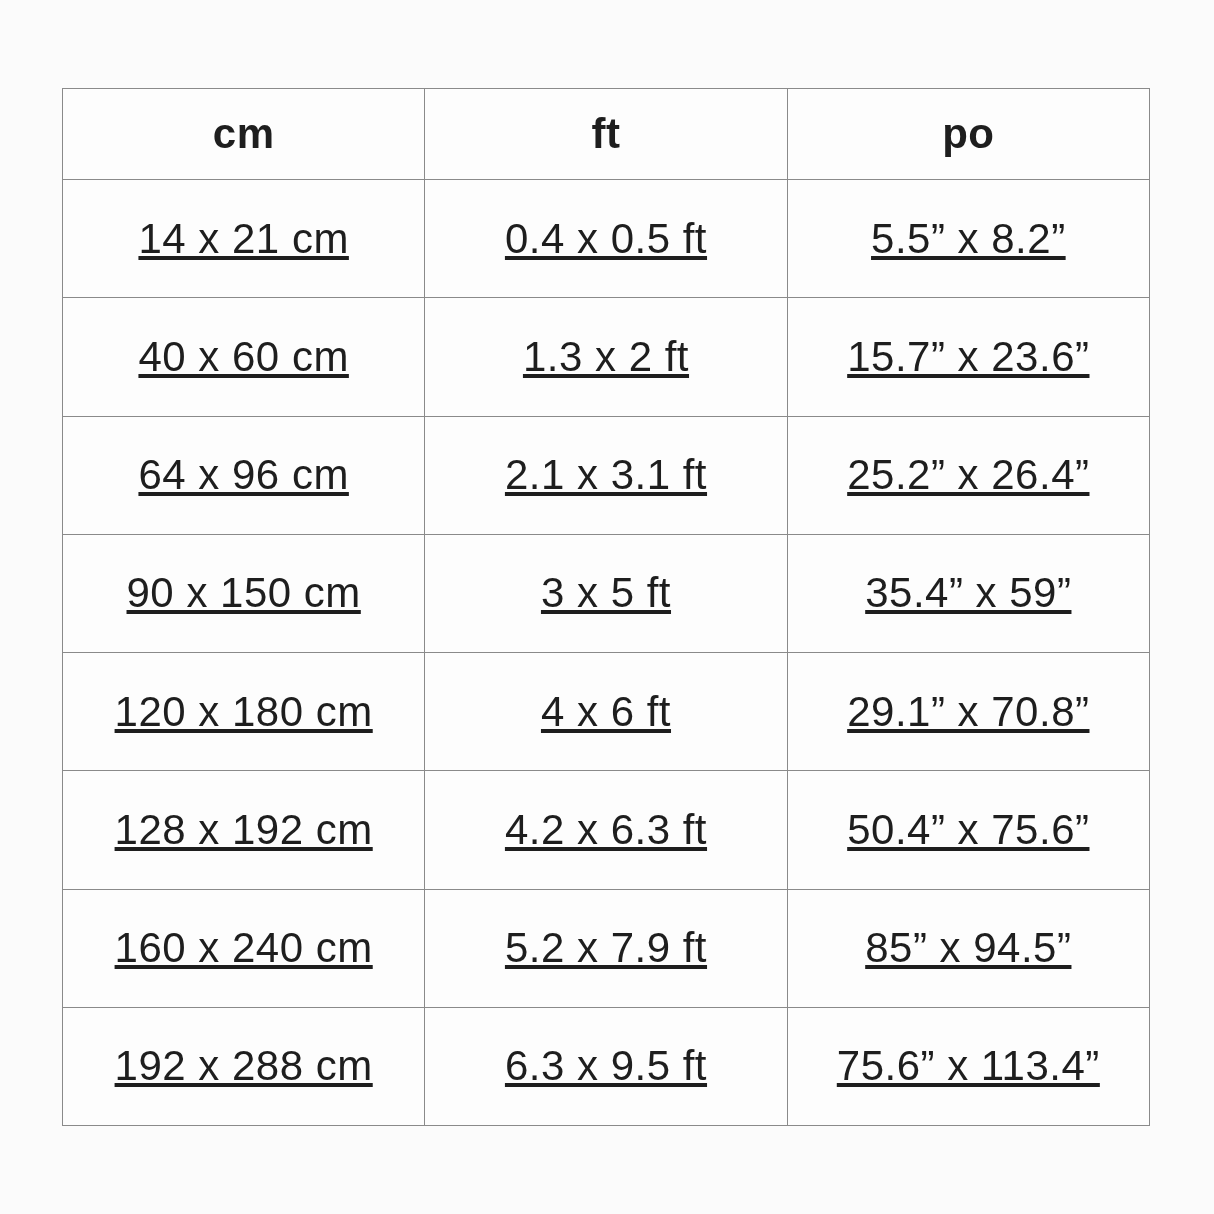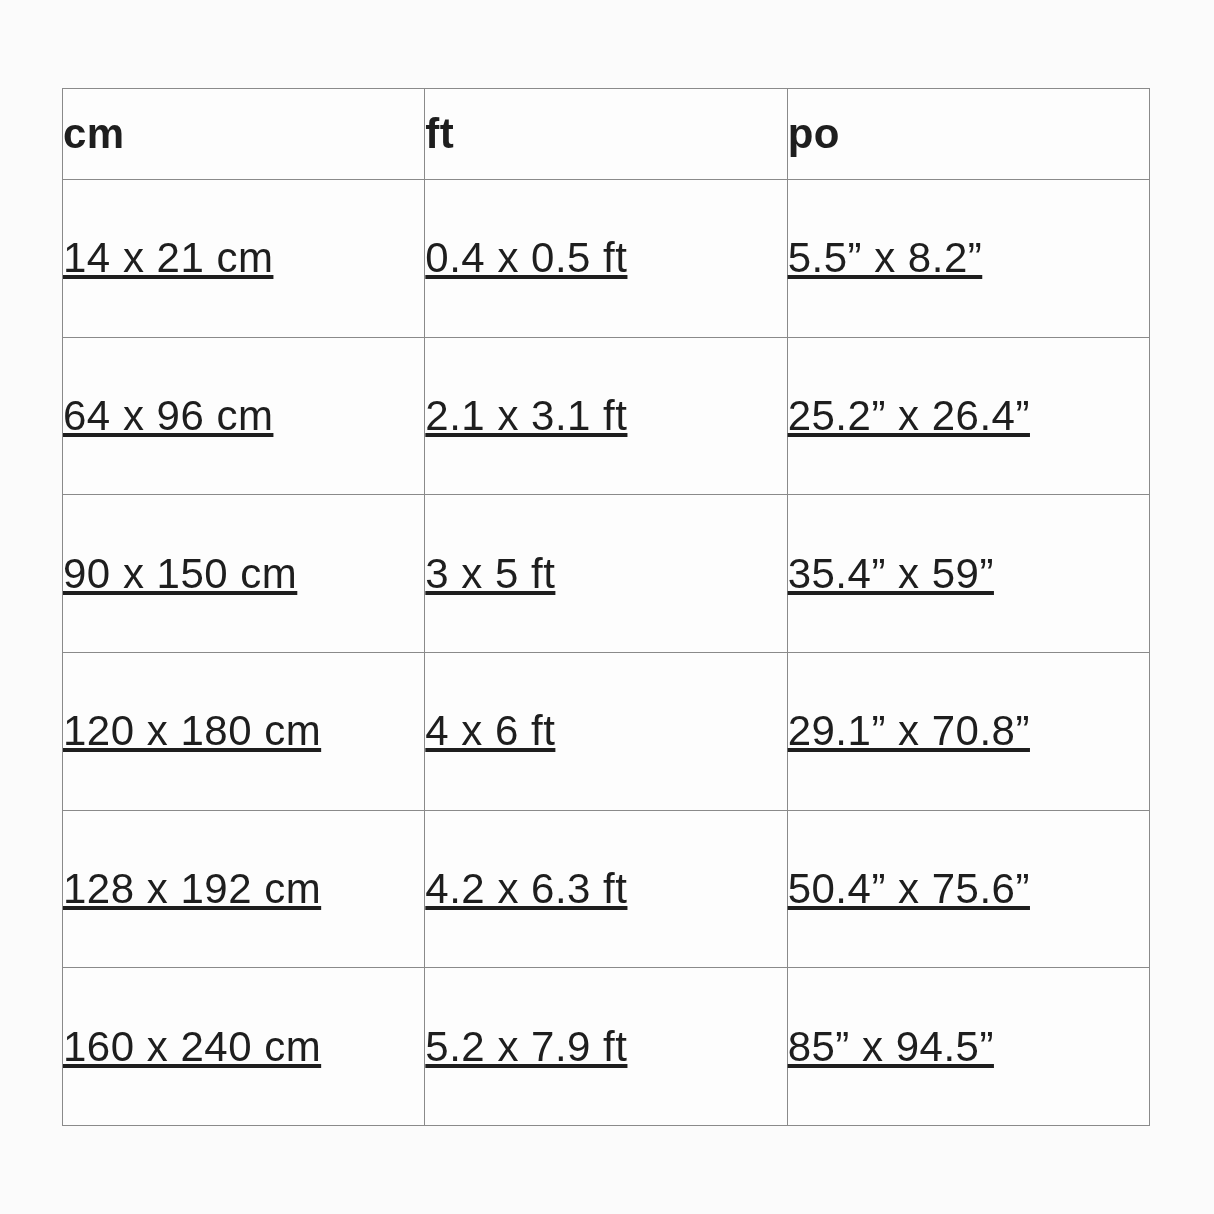--- a/index.html
+++ b/index.html
@@ -21,21 +21,21 @@
     top: 88px;
     width: 1088px;
     height: 1038px;
     border-collapse: collapse;
     table-layout: fixed;
     background: #fdfdfd;
   }
   table.size-table th,
   table.size-table td {
     border: 1px solid #8a8a8a;
-    text-align: left;
+    text-align: center;
     vertical-align: middle;
     color: #1e1e1e;
     font-size: 42px;
     padding: 0;
     letter-spacing: 0.5px;
   }
   table.size-table th {
     font-weight: 700;
     height: 90px;
   }
@@ -57,20 +57,25 @@
         <th>po</th>
       </tr>
     </thead>
     <tbody>
       <tr>
         <td>14 x 21 cm</td>
         <td>0.4 x 0.5 ft</td>
         <td>5.5” x 8.2”</td>
       </tr>
       <tr>
+        <td>40 x 60 cm</td>
+        <td>1.3 x 2 ft</td>
+        <td>15.7” x 23.6”</td>
+      </tr>
+      <tr>
         <td>64 x 96 cm</td>
         <td>2.1 x 3.1 ft</td>
         <td>25.2” x 26.4”</td>
       </tr>
       <tr>
         <td>90 x 150 cm</td>
         <td>3 x 5 ft</td>
         <td>35.4” x 59”</td>
       </tr>
       <tr>
@@ -81,15 +86,20 @@
       <tr>
         <td>128 x 192 cm</td>
         <td>4.2 x 6.3 ft</td>
         <td>50.4” x 75.6”</td>
       </tr>
       <tr>
         <td>160 x 240 cm</td>
         <td>5.2 x 7.9 ft</td>
         <td>85” x 94.5”</td>
       </tr>
+      <tr>
+        <td>192 x 288 cm</td>
+        <td>6.3 x 9.5 ft</td>
+        <td>75.6” x 113.4”</td>
+      </tr>
     </tbody>
   </table>
 </div>
 
 </body></html>

